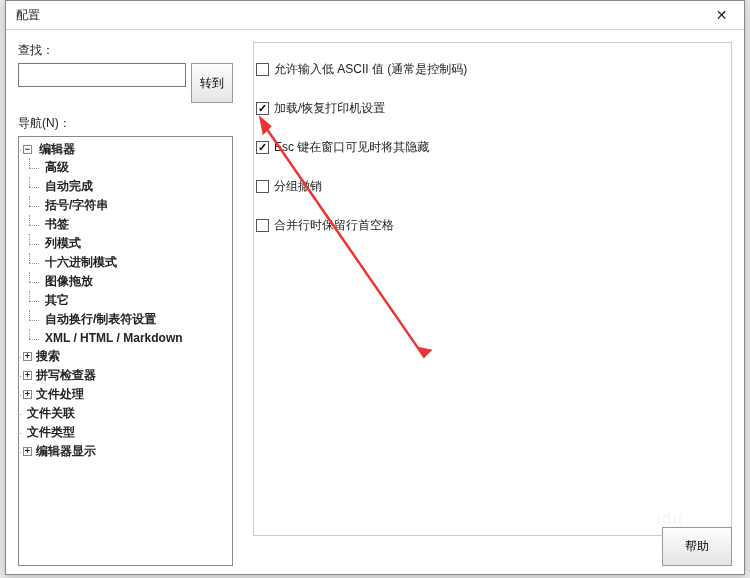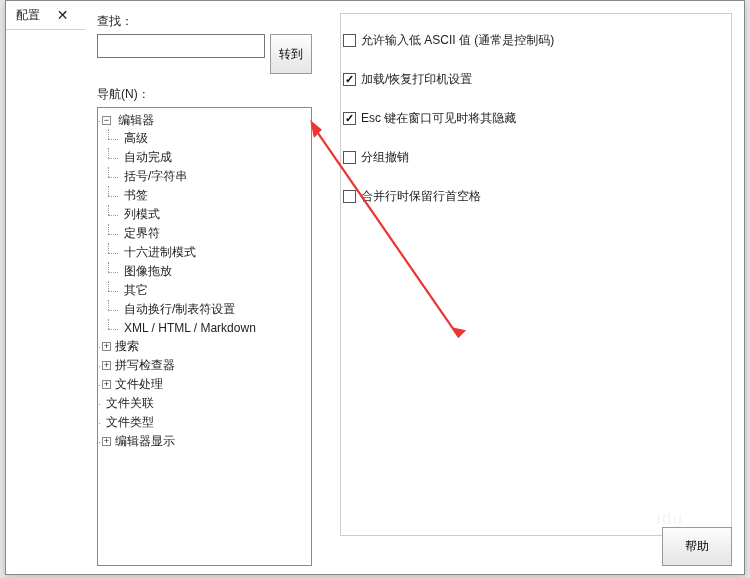--- a/index.html
+++ b/index.html
@@ -13,21 +13,21 @@
     overflow: hidden;
   }
   .window {
     position: absolute;
     left: 5px; top: 0;
     width: 740px; height: 575px;
     background: #fff;
     border: 1px solid #888;
     box-shadow: 0 2px 8px rgba(0,0,0,0.2);
     display: flex;
-    flex-direction: row;
+    flex-direction: column;
   }
   .titlebar {
     height: 29px;
     border-bottom: 1px solid #d0d0d0;
     display: flex;
     align-items: center;
     padding: 0 0 0 10px;
   }
   .titlebar .title {
     flex: 1;
@@ -36,21 +36,21 @@
   .close-btn {
     width: 45px; height: 28px;
     display: flex; align-items: center; justify-content: center;
     font-size: 14px;
     cursor: pointer;
   }
   .body {
     flex: 1;
     display: flex;
     padding: 12px 12px 8px 12px;
-    gap: 28px;
+    gap: 20px;
     position: relative;
   }
   .left-col {
     width: 215px;
     display: flex;
     flex-direction: column;
   }
   .row-label { margin-bottom: 4px; }
   .find-row {
     display: flex; gap: 5px; margin-bottom: 12px;
@@ -76,21 +76,21 @@
     background: #fff;
     overflow: scroll;
     position: relative;
     padding: 3px 0;
   }
   .tree ul {
     list-style: none;
     margin: 0;
     padding-left: 18px;
   }
-  .tree > ul { padding-left: 4px; }
+  .tree > ul { padding-left: 4px; font-weight: bold; }
   .tree li {
     position: relative;
     padding: 1px 0 1px 0;
     white-space: nowrap;
   }
   .tree li::before {
     content: "";
     position: absolute;
     left: -12px; top: 0; bottom: 50%;
     border-left: 1px dotted #999;
@@ -209,21 +209,20 @@
           <ul>
             <li>
               <span class="expander">−</span>
               <span class="node-label">编辑器</span>
               <ul>
                 <li><span class="leaf-pad"></span><span class="node-label">高级</span></li>
                 <li><span class="leaf-pad"></span><span class="node-label">自动完成</span></li>
                 <li><span class="leaf-pad"></span><span class="node-label">括号/字符串</span></li>
                 <li><span class="leaf-pad"></span><span class="node-label">书签</span></li>
                 <li><span class="leaf-pad"></span><span class="node-label">列模式</span></li>
-                <li><span class="leaf-pad"></span><span class="node-label">定界符</span></li>
                 <li><span class="leaf-pad"></span><span class="node-label">十六进制模式</span></li>
                 <li><span class="leaf-pad"></span><span class="node-label">图像拖放</span></li>
                 <li><span class="leaf-pad"></span><span class="node-label">其它</span></li>
                 <li><span class="leaf-pad"></span><span class="node-label">自动换行/制表符设置</span></li>
                 <li><span class="leaf-pad"></span><span class="node-label">XML / HTML / Markdown</span></li>
               </ul>
             </li>
             <li><span class="expander">+</span><span class="node-label">搜索</span></li>
             <li><span class="expander">+</span><span class="node-label">拼写检查器</span></li>
             <li><span class="expander">+</span><span class="node-label">文件处理</span></li>

